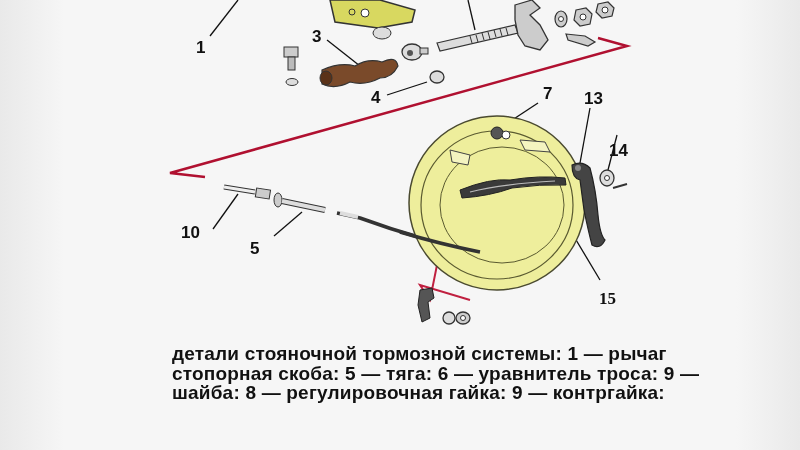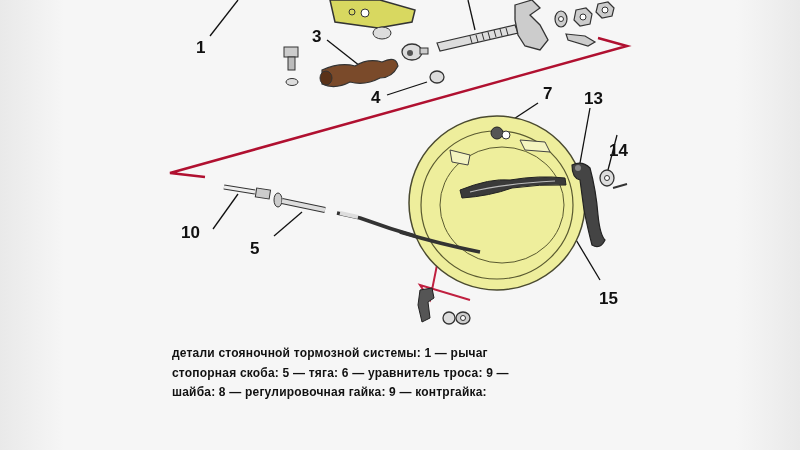--- a/index.html
+++ b/index.html
@@ -1,20 +1,20 @@
 <!DOCTYPE html>
 <html><head>
 <meta charset="utf-8">
 <style>
   html,body{margin:0;padding:0;}
   body{width:800px;height:450px;overflow:hidden;background:#f4f4f4;position:relative;font-family:"Liberation Sans",sans-serif;}
   .stage{position:absolute;left:0;top:0;width:800px;height:450px;background:linear-gradient(90deg,#e9e9e9 0,#f6f6f6 8%,#f6f6f6 92%,#e9e9e9 100%);}
   svg.diagram{position:absolute;left:0;top:0;}
   .lbl{position:absolute;font-weight:bold;font-size:17px;color:#111;line-height:1;}
-  .caption{position:absolute;left:172px;top:344px;width:450px;font-weight:bold;font-size:12px;line-height:19.6px;color:#111;letter-spacing:0.2px;}
+  .caption{position:absolute;left:172px;top:344px;width:450px;font-weight:bold;font-size:19px;line-height:19.6px;color:#111;letter-spacing:0.2px;}
   .caption div{white-space:nowrap;}
 </style>
 </head>
 <body>
 
 <div class="stage">
 
 <svg class="diagram" width="800" height="450" viewBox="0 0 800 450">
 
   <polyline points="598,38 627,46 170,173 205,177" fill="none" stroke="#b01030" stroke-width="2.5"></polyline>
@@ -145,21 +145,21 @@
 </svg>
 
 <span class="lbl" style="left:196px;top:39px;">1</span>
 <span class="lbl" style="left:312px;top:28px;">3</span>
 <span class="lbl" style="left:371px;top:89px;">4</span>
 <span class="lbl" style="left:181px;top:224px;">10</span>
 <span class="lbl" style="left:250px;top:240px;">5</span>
 <span class="lbl" style="left:543px;top:85px;">7</span>
 <span class="lbl" style="left:584px;top:90px;">13</span>
 <span class="lbl" style="left:609px;top:118px;margin-top:24px;">14</span>
-<span class="lbl" style="left:599px;top:290px;">15</span>
+<span class="lbl" style="left:599px;top:290px;font-family:Liberation Serif, serif;">15</span>
 
 <div class="caption">
   <div>детали стояночной тормозной системы: 1 — рычаг</div>
   <div>стопорная скоба: 5 — тяга: 6 — уравнитель троса: 9 —</div>
   <div>шайба: 8 — регулировочная гайка: 9 — контргайка:</div>
 </div>
 
 </div>
 
 </body></html>

